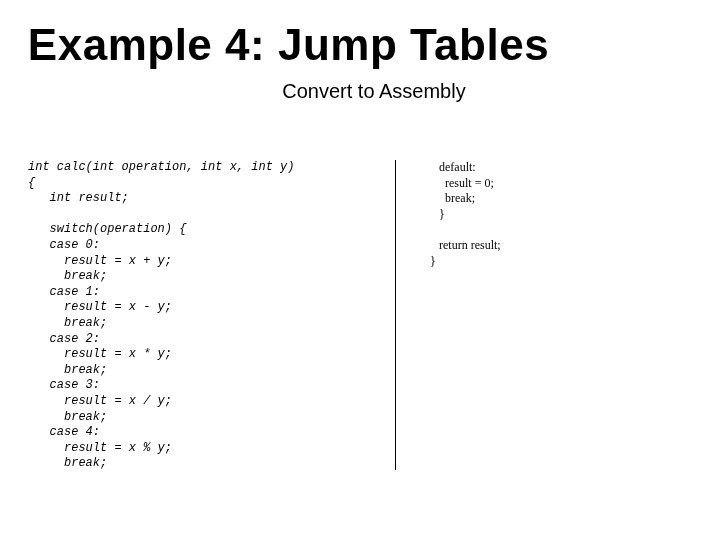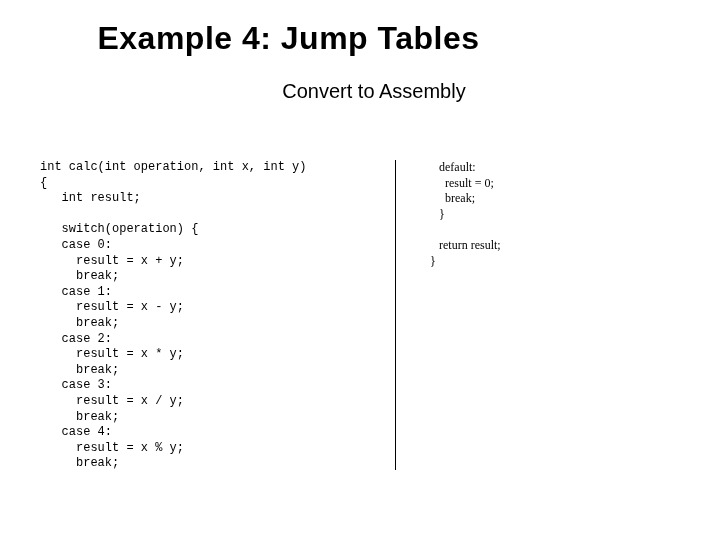--- a/index.html
+++ b/index.html
@@ -16,43 +16,44 @@
     width: 720px;
     height: 540px;
     box-sizing: border-box;
   }
   .title {
     position: absolute;
     top: 20px;
     left: 0;
     width: 577px;
     text-align: center;
-    font-size: 32px;
+    font-size: 44px;
     font-weight: bold;
     letter-spacing: 0.5px;
   }
   .subtitle {
     position: absolute;
     top: 80px;
     left: 14px;
     width: 720px;
     text-align: center;
     font-size: 20px;
   }
   .code-left, .code-right {
     position: absolute;
     font-family: "Courier New", Courier, monospace;
     font-size: 12px;
     line-height: 1.3;
     white-space: pre;
   }
   .code-left {
     top: 160px;
-    left: 40px;
+    left: 28px;
     width: 340px;
+    font-style: italic;
   }
   .code-right {
     top: 160px;
     left: 430px;
     width: 240px;
     font-family: Liberation Serif, serif;
   }
   .divider {
     position: absolute;
     top: 160px;

